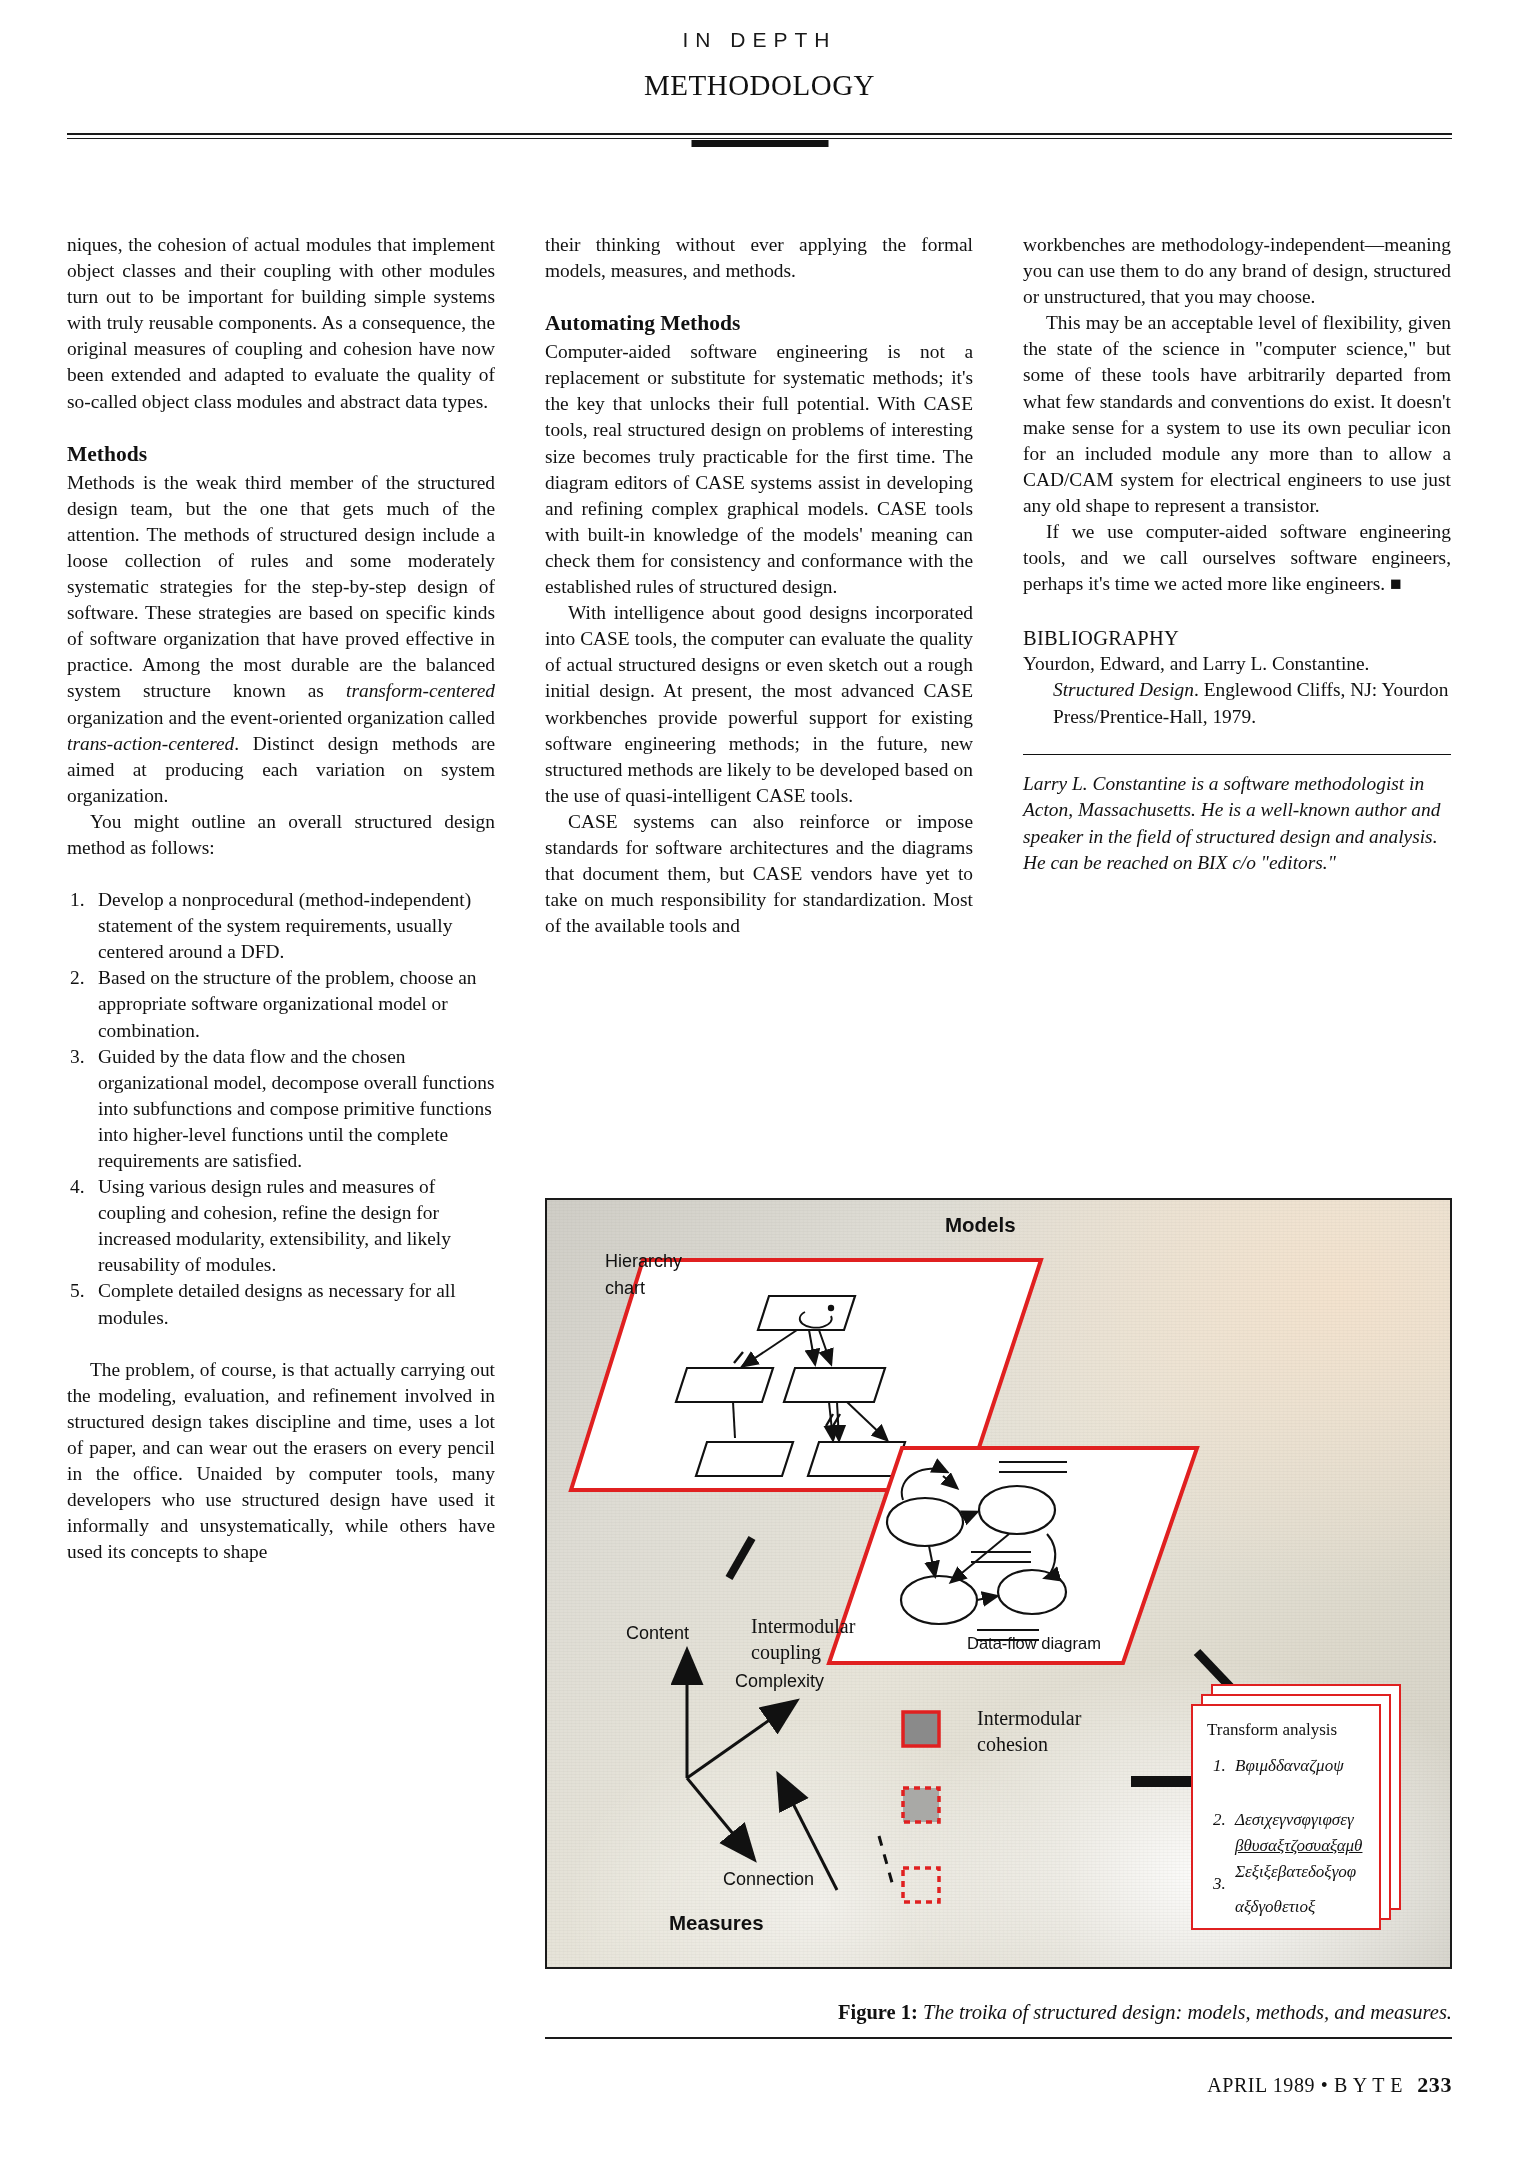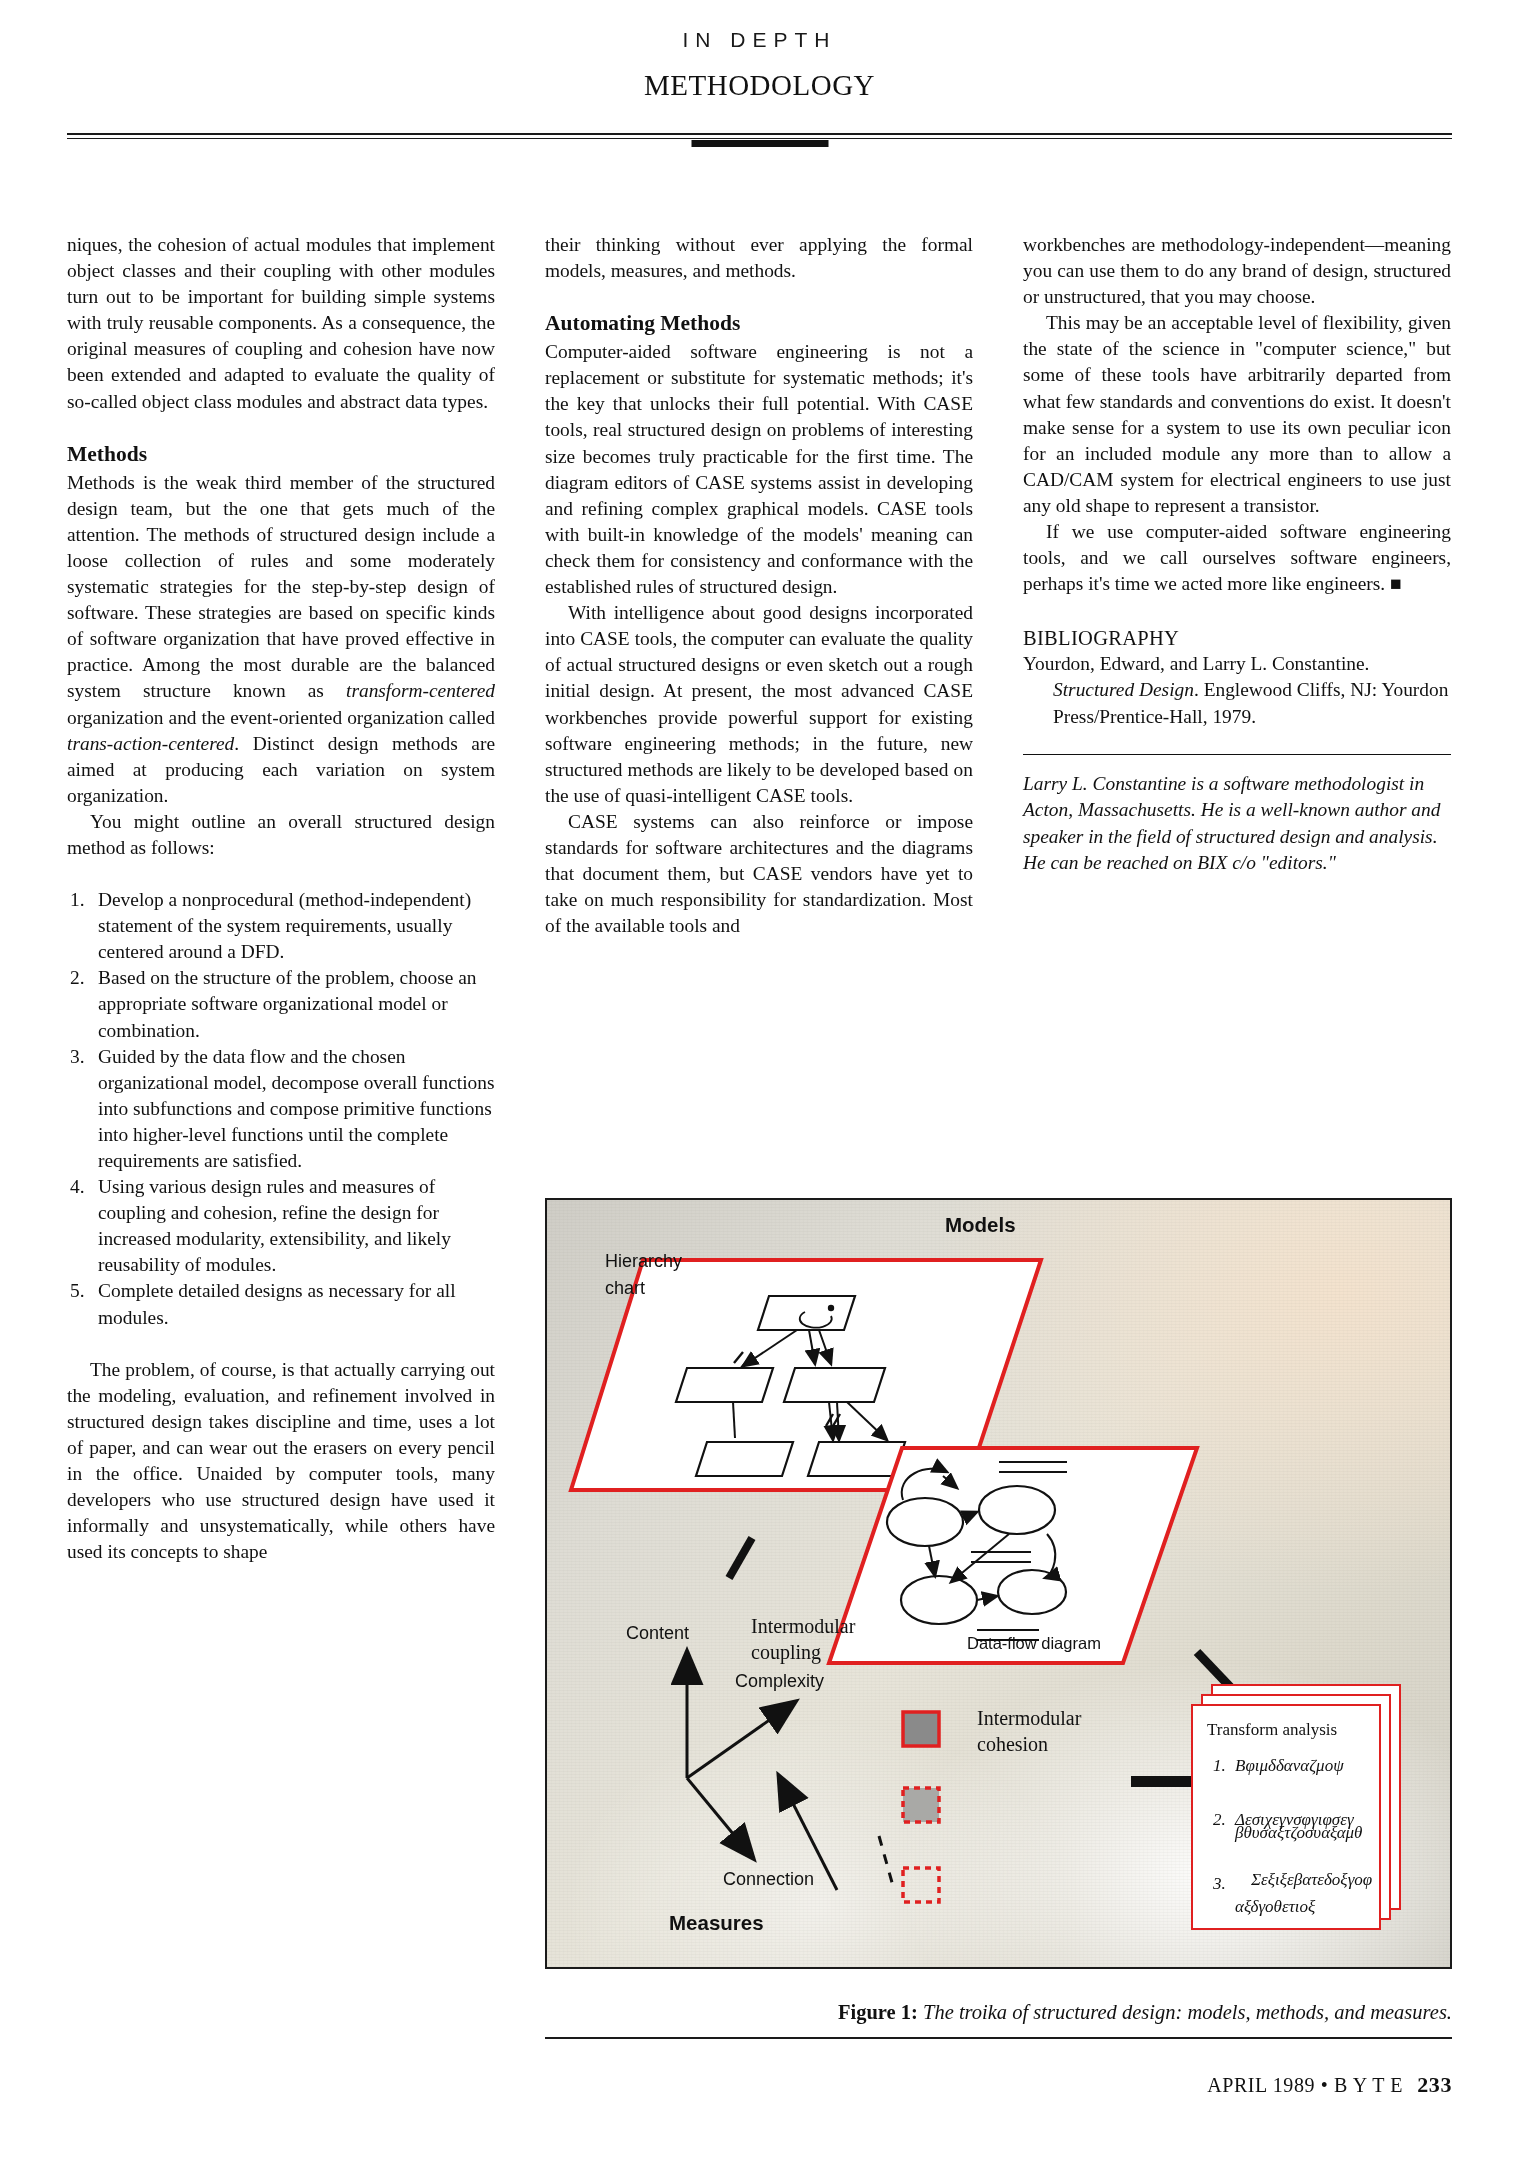--- a/index.html
+++ b/index.html
@@ -339,24 +339,24 @@
       <div class="ta-card" style="left:664px;top:484px;width:186px;height:222px;"></div>
       <div class="ta-card" style="left:654px;top:494px;width:186px;height:222px;"></div>
       <div class="ta-card" style="left:644px;top:504px;width:186px;height:222px;">
         <div class="ta-text ta-title" style="left:14px;top:14px;">Transform analysis</div>
 
         <div class="ta-text ta-item" style="left:20px;top:48px;">1.</div>
         <div class="ta-text ta-item" style="left:42px;top:48px;">Βφιμδδαναζμοψ</div>
 
         <div class="ta-text ta-item" style="left:20px;top:102px;">2.</div>
         <div class="ta-text ta-item" style="left:42px;top:102px;">Δεσιχεγνσφγιφσεγ</div>
-        <div class="ta-text ta-item" style="left:42px;top:115px;">βθυσαξτζοσυαξαμθ</div>
+        <div class="ta-text ta-item" style="left:42px;top:128px;text-decoration:underline;">βθυσαξτζοσυαξαμθ</div>
 
         <div class="ta-text ta-item" style="left:20px;top:166px;">3.</div>
-        <div class="ta-text ta-item" style="left:42px;top:162px;margin-left:16px;">Σεξιξεβατεδοξγοφ</div>
+        <div class="ta-text ta-item" style="left:42px;top:154px;">Σεξιξεβατεδοξγοφ</div>
         <div class="ta-text ta-item" style="left:42px;top:189px;">αξδγοθετιοξ</div>
       </div>
     </div>
 
     <div class="caption">
       <b>Figure 1:</b>
       <i>The troika of structured design: models, methods, and measures.</i>
     </div>
     <div class="caption-rule"></div>
   </div>

